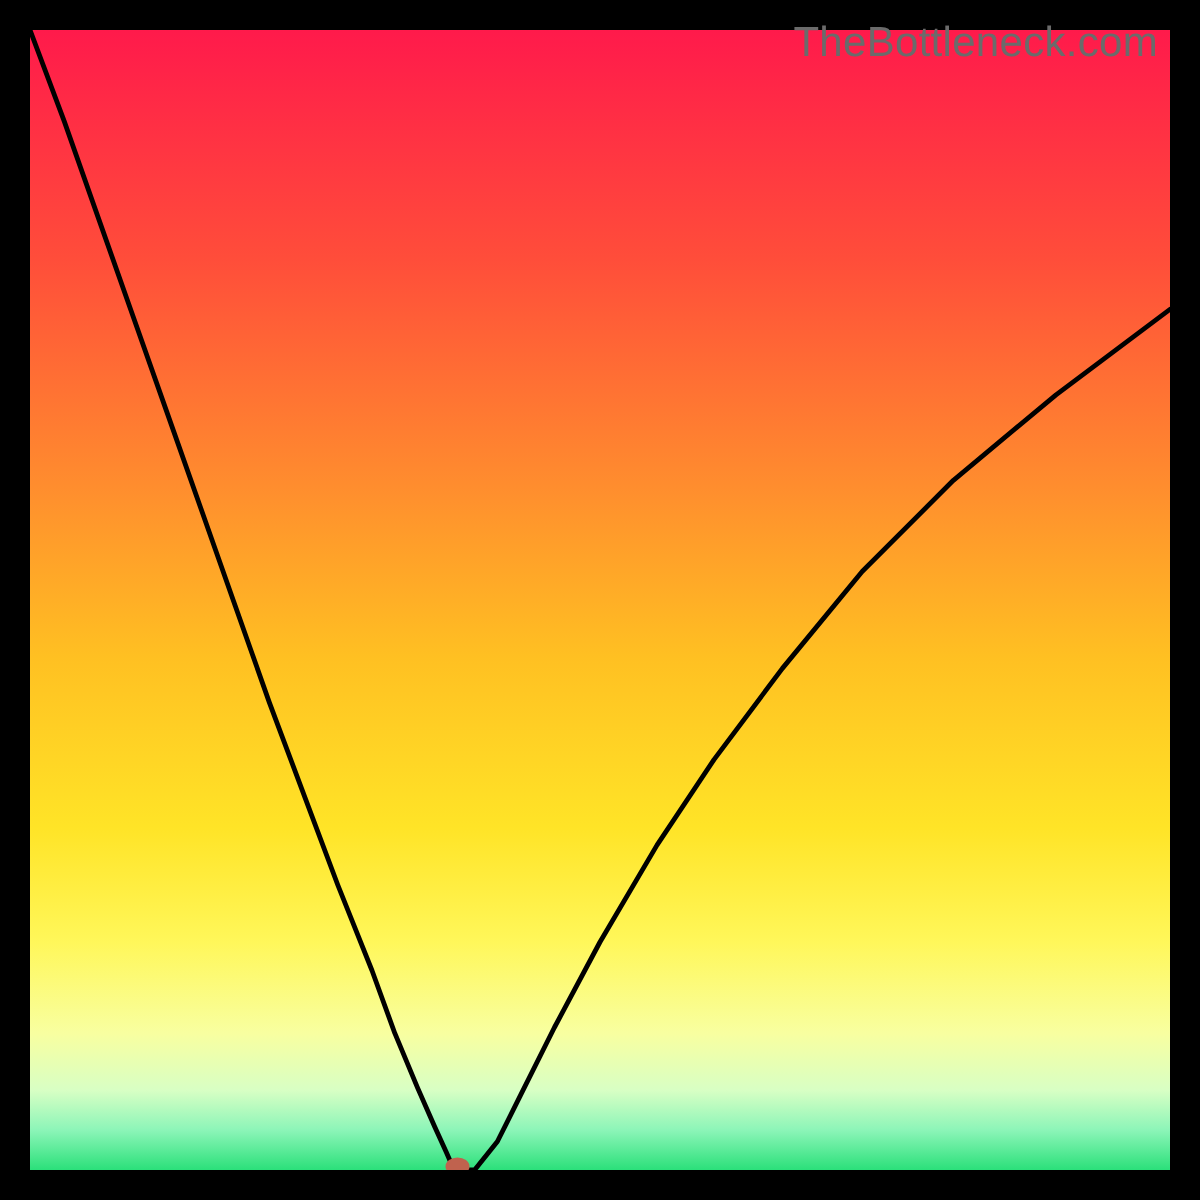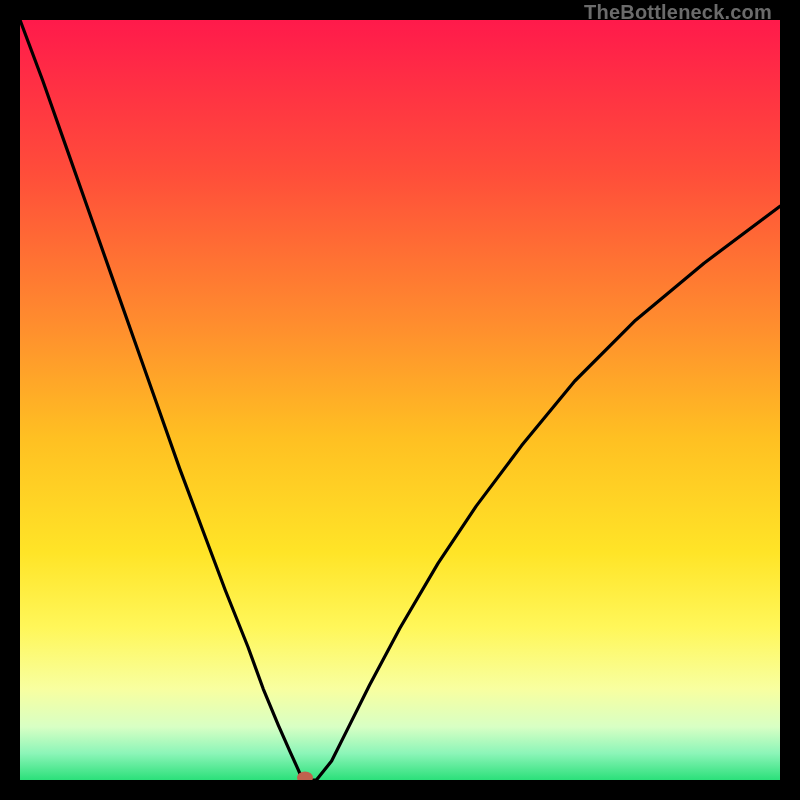--- a/index.html
+++ b/index.html
@@ -21,25 +21,25 @@
   }
   .plot-area {
     position: absolute;
     left: 0;
     top: 0;
     width: 760px;
     height: 760px;
   }
   .watermark {
     position: absolute;
-    top: 1px;
+    top: 12px;
     right: 28px;
     color: #6b6b6b;
-    font-size: 20px;
-    font-weight: 700;
+    font-size: 28px;
+    font-weight: 400;
     letter-spacing: 0.2px;
     white-space: nowrap;
   }
   svg {
     display: block;
   }
 </style>
 </head>
 <body>
 

